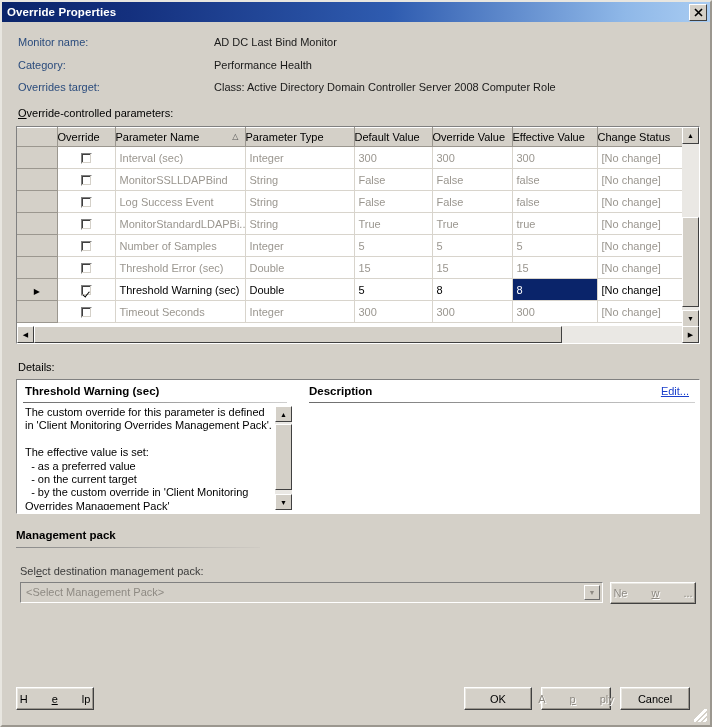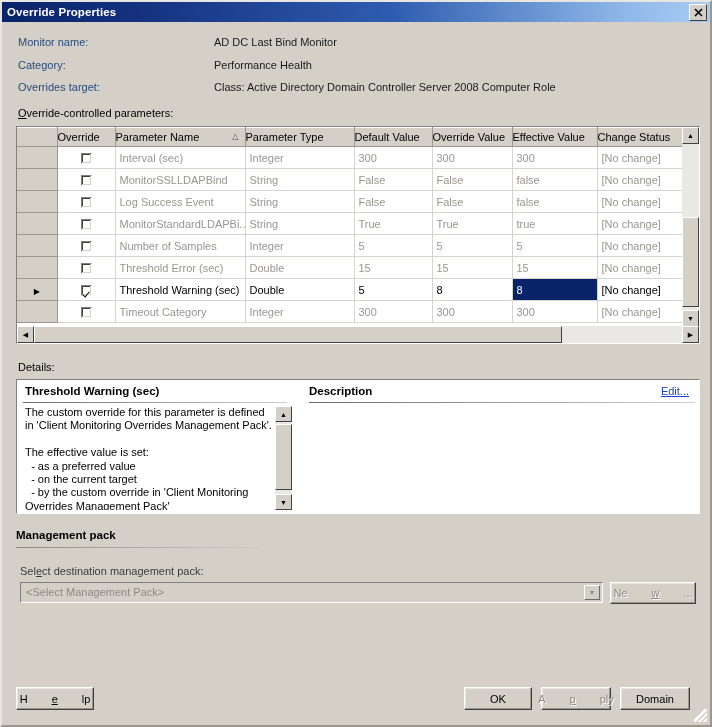--- a/index.html
+++ b/index.html
@@ -561,21 +561,21 @@
               <td>Threshold Warning (sec)</td>
               <td>Double</td>
               <td>5</td>
               <td>8</td>
               <td class="selected-cell">8</td>
               <td>[No change]</td>
             </tr>
             <tr>
               <td class="rowsel"></td>
               <td class="ckcell"><span class="ckbox"></span></td>
-              <td>Timeout Category</td>
+              <td>Timeout Seconds</td>
               <td>Integer</td>
               <td>300</td>
               <td>300</td>
               <td>300</td>
               <td>[No change]</td>
             </tr>
           </tbody>
       </table>
 
       <div class="sb-v">
@@ -642,16 +642,16 @@
     </div>
 
   <div class="btn" id="btn-ok">OK</div>
 
   <div class="btn disabled" id="btn-apply">
       <span>A</span>
       <span class="acc">p</span>
       <span>ply</span>
     </div>
 
-  <div class="btn" id="btn-cancel">Domain</div>
+  <div class="btn" id="btn-cancel">Cancel</div>
 
   <div id="grip"></div>
 </div>
 
 </body></html>

